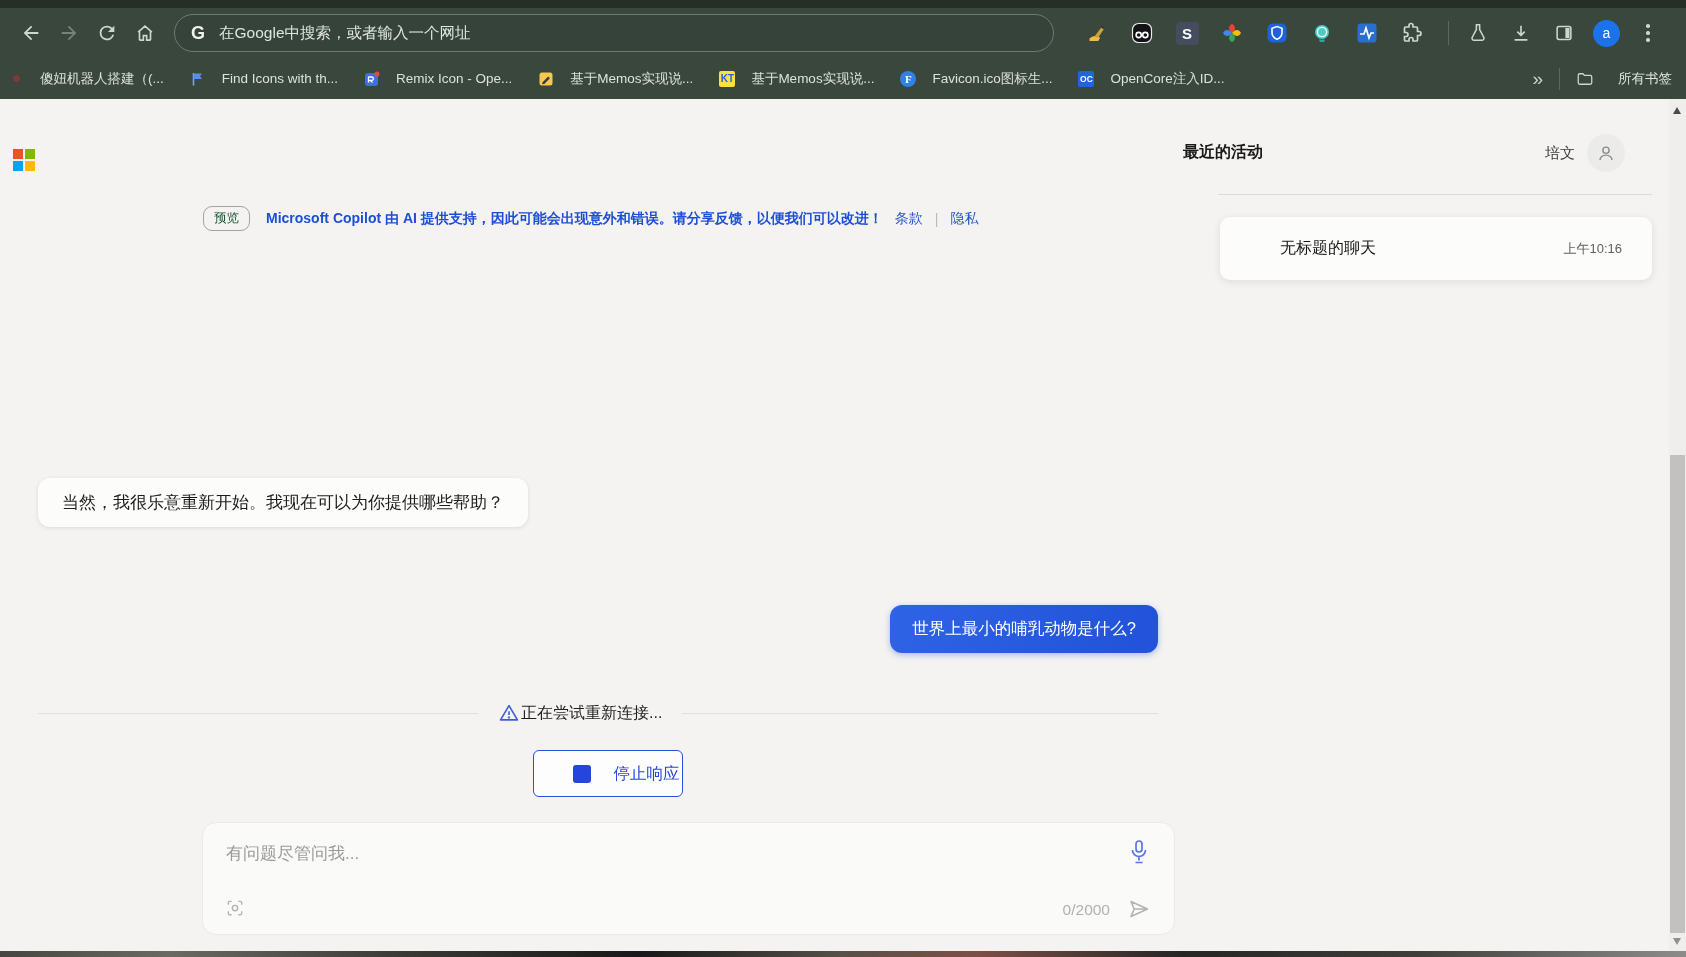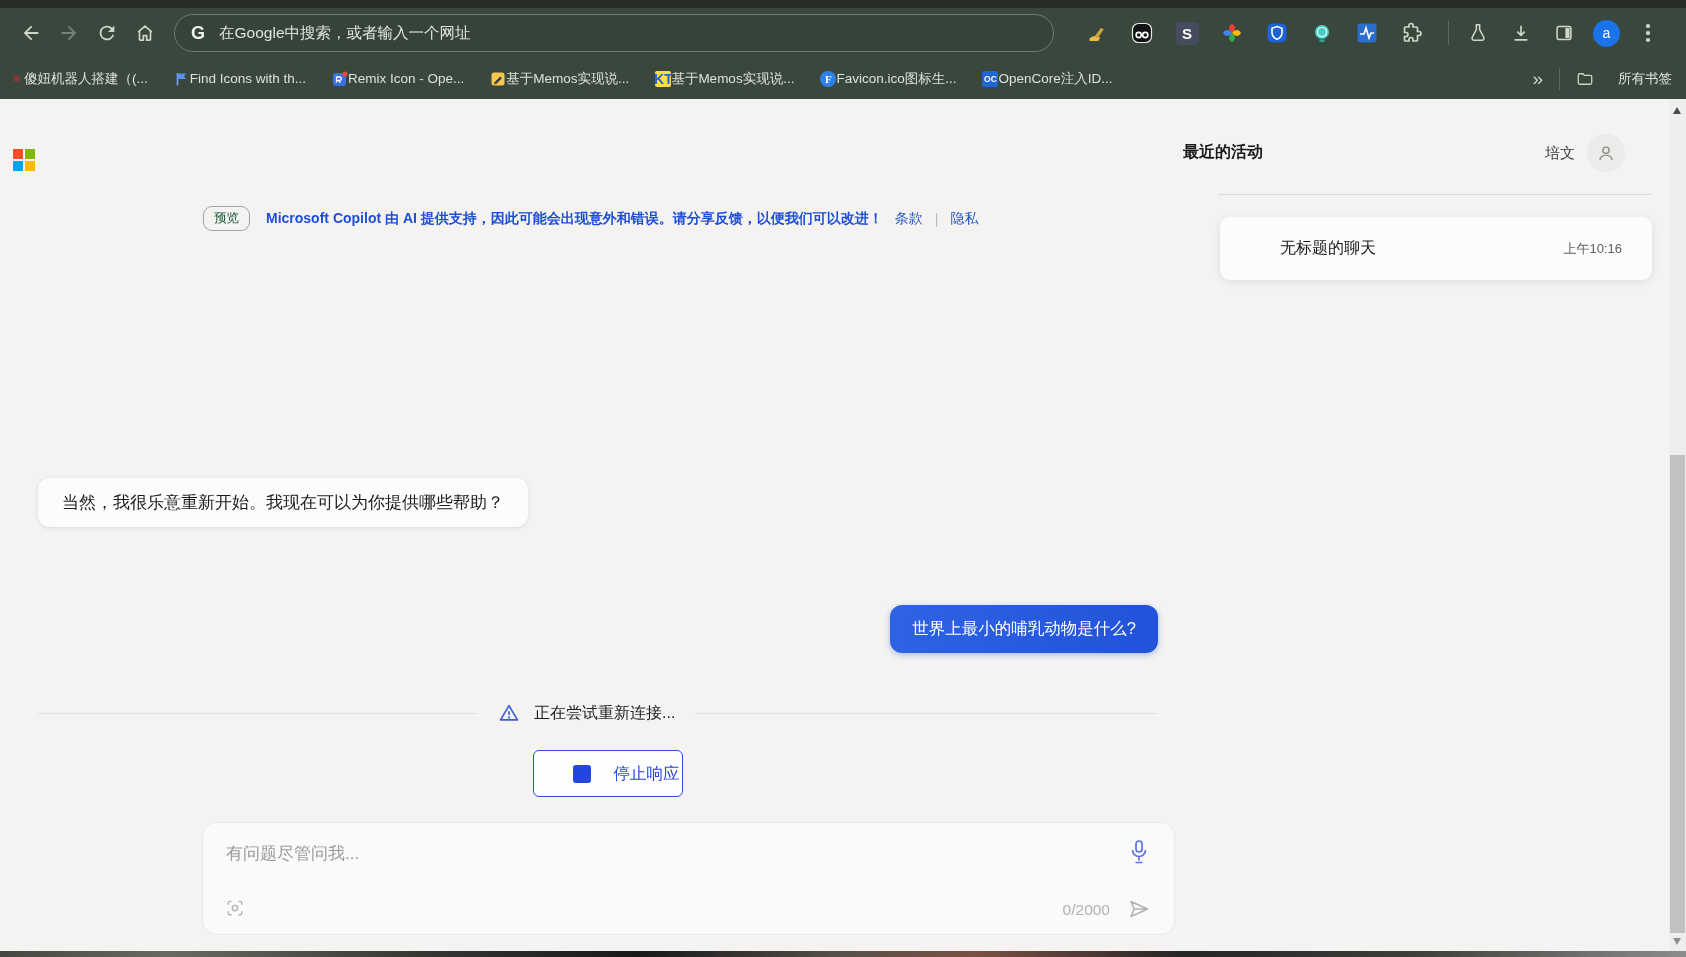--- a/index.html
+++ b/index.html
@@ -29,27 +29,27 @@
   .act { width:26px; height:26px; display:flex; align-items:center; justify-content:center; }
   .act svg { width:22px; height:22px; }
   .avatar-btn { width:27px; height:27px; border-radius:50%; background:#1a73e8; color:#fff;
     font-size:14px; display:flex; align-items:center; justify-content:center; margin-left:16px; flex:0 0 auto;}
   .kebab { margin-left:18px; width:20px; height:26px; display:flex; flex-direction:column;
     align-items:center; justify-content:center; gap:3.5px; flex:0 0 auto; }
   .kebab i { width:3.5px; height:3.5px; border-radius:50%; background:#cdd7cc; }
 
   .bookmarks { position:absolute; left:0; top:58px; width:100%; height:41px; background:#3a473c;
     display:flex; align-items:center; padding:0 14px 0 8px; }
-  .bm { display:flex; align-items:center; gap:0; margin-right:26px; flex:0 0 auto; }
+  .bm { display:flex; align-items:center; gap:16px; margin-right:26px; flex:0 0 auto; }
   .bm-label { color:#dce2dc; font-size:13.5px; white-space:nowrap; }
   .favi { width:16px; height:16px; display:flex; align-items:center; justify-content:center; flex:0 0 auto;}
   .favi svg { width:16px; height:16px; }
   .favi-dot { width:7px; height:7px; border-radius:50%; background:#7c3a38; }
   .favi-kt { width:16px; height:16px; background:#fde047; border-radius:2px; color:#1f66d6;
-    font-size:14px; font-weight:bold; display:flex; align-items:center; justify-content:center; }
+    font-size:10px; font-weight:bold; display:flex; align-items:center; justify-content:center; }
   .favi-f { width:16px; height:16px; background:#2f81e8; border-radius:50%; color:#fff;
     font-size:11px; font-family:"Liberation Serif",serif; font-weight:bold;
     display:flex; align-items:center; justify-content:center; }
   .favi-oc { width:16px; height:16px; background:#1f66d6; border-radius:2px; color:#fff;
     font-size:8.5px; font-weight:bold; display:flex; align-items:center; justify-content:center; }
   .bm-spacer { flex:1; }
   .bm-chevron { color:#cdd7cc; font-size:19px; margin-right:16px; }
   .bm-sep { width:1px; height:22px; background:#5c6a5e; margin-right:16px; }
   .all-bm { display:flex; align-items:center; gap:24px; }
 
@@ -84,21 +84,21 @@
     white-space:nowrap; }
   .bubble-user { position:absolute; right:528px; top:506px;
     background:linear-gradient(100deg,#2f63e6,#2152d9); border-radius:12px;
     box-shadow:0 2px 6px rgba(33,82,217,0.35); padding:13px 22px; font-size:16.5px; color:#ffffff;
     white-space:nowrap; }
 
   .reconnect { position:absolute; left:38px; top:602px; width:1120px; height:24px;
     display:flex; align-items:center; }
   .rc-line-l { width:440px; height:1px; background:#e3e1df; }
   .rc-line-r { flex:1; height:1px; background:#e3e1df; }
-  .rc-center { display:flex; align-items:center; gap:14px; padding:0 20px; }
+  .rc-center { display:flex; align-items:center; gap:1px; padding:0 20px; }
   .rc-text { font-size:16px; color:#1f1f1f; white-space:nowrap; }
 
   .stop-btn { position:absolute; left:533px; top:651px; width:150px; height:47px; background:#fdfdfd;
     border:1.5px solid #2a52d8; border-radius:6px; display:flex; align-items:center;
     justify-content:center; gap:23px;padding-left:36px; }
   .stop-square { width:18px; height:18px; background:#2446df; border-radius:3px; }
   .stop-label { font-size:16.5px; color:#2446df; }
 
   .new-topic { position:absolute; left:44px; top:723px; width:134px; height:58px; background:#2456dd;
     border-radius:29px; display:flex; align-items:center; justify-content:center; gap:10px;

